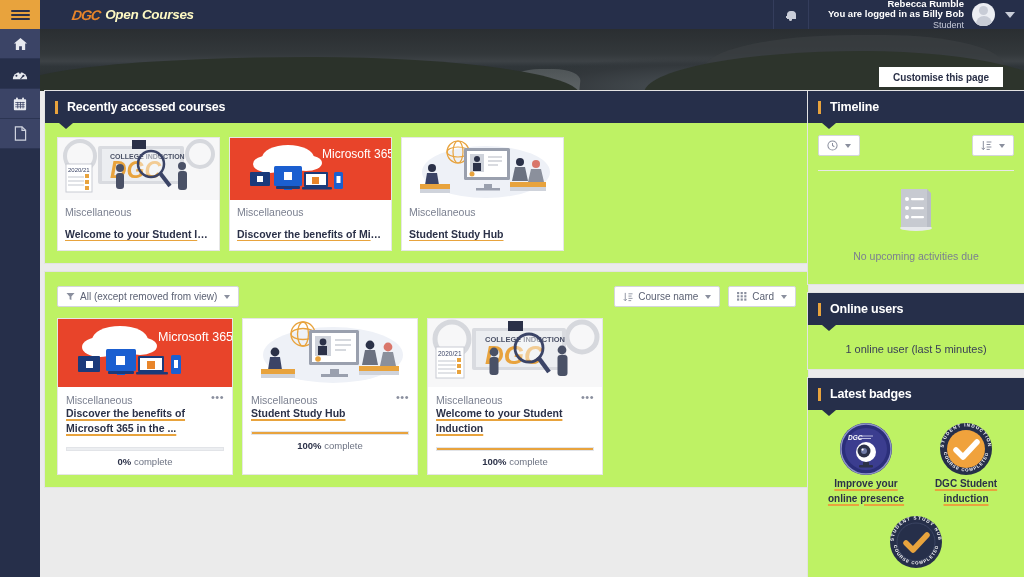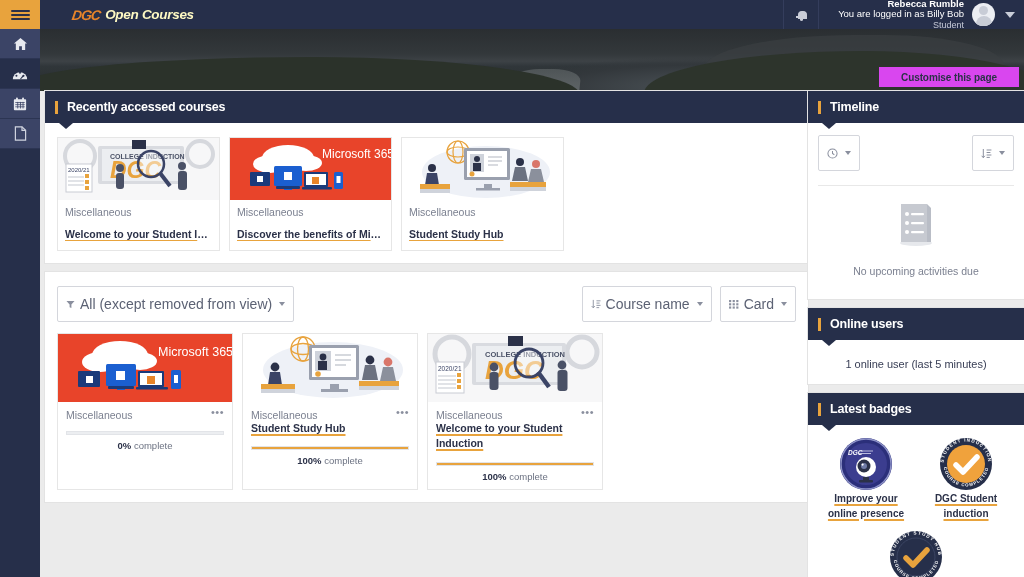--- a/index.html
+++ b/index.html
@@ -37,21 +37,21 @@
     border:1.6px solid #c9cdd8; border-bottom:none;
     border-radius:4px 4px 0 0; background:#c9cdd8;
   }
   .bell::after{
     content:""; position:absolute; left:-0.5px; bottom:1.5px; width:10px; height:1.6px; background:#c9cdd8;
   }
   .bell-clapper{ position:absolute; bottom:-1.5px; left:3px; width:3px;height:2.5px;background:#c9cdd8;border-radius:0 0 2px 2px;}
   .userbox { display:flex; align-items:center; padding:0 6px 0 10px; gap:8px; cursor:pointer; }
   .usertext { text-align:right; line-height:1.12;margin-left:9px; }
   .u-name { font-size:9.5px; font-weight:bold; color:#fff; white-space:nowrap;}
-  .u-as   { font-size:9.5px; font-weight:normal; color:#fff; white-space:nowrap;}
+  .u-as   { font-size:9.5px; font-weight:bold; color:#fff; white-space:nowrap;}
   .u-role { font-size:9px; color:#c5c9d6; }
   .avatar {
     width:23px;height:23px;border-radius:50%;background:#eceef3;position:relative;overflow:hidden;flex:0 0 23px;
   }
   .avatar::before{content:"";position:absolute;width:9px;height:9px;border-radius:50%;background:#c8ccd6;left:7px;top:3px;}
   .avatar::after{content:"";position:absolute;width:16px;height:10px;border-radius:8px 8px 0 0;background:#c8ccd6;left:3.5px;top:13px;}
   .caret-nav { margin:0 9px 0 4px; cursor:pointer; }
   .caret-nav i { display:block;border-left:5px solid transparent;border-right:5px solid transparent;border-top:6px solid #c9cdd8;}
 
   
@@ -85,32 +85,32 @@
   .banner .hill-far {
     position:absolute; right:20px; top:6px; width:300px; height:34px;
     background:#3a3f42; border-radius:50% 40% 0 0 / 100% 90% 0 0; opacity:.7;
   }
   .banner .water {
     position:absolute; left:470px; top:40px; width:70px; height:30px;
     background:linear-gradient(180deg,#545a5c,#6b7173); transform:skewX(-6deg);
     border-radius:40% 40% 10% 10%; opacity:.85;
   }
   .customise-btn {
-    position:absolute; top:67px; left:879px; width:140px; height:20px;
-    background:#d946ef; color:#2b3148; border:none; font-size:10px; font-weight:bold;
+    position:absolute; top:67px; left:879px; width:124px; height:20px;
+    background:#ffffff; color:#2b3148; border:none; font-size:10px; font-weight:bold;
     font-family:inherit; cursor:pointer; letter-spacing:-.1px;
   }
 
   
   .content-wrap { position:absolute; top:91px; left:40px; width:984px; height:486px; }
   .col-main { position:absolute; left:5px; top:0; width:763px; }
   .col-side { position:absolute; left:768px; top:0; width:216px; }
 
   
-  .block { background:#ffffff; margin-bottom:9px; box-shadow:0 0 0 1px #e3e3e3; }
+  .block { background:#bef264; margin-bottom:9px; box-shadow:0 0 0 1px #e3e3e3; }
   .block-head {
     background:#262f4a; height:32px; display:flex; align-items:center;
     padding-left:10px; position:relative;
   }
   .block-head .bar { width:3px; height:13px; background:#e8a33d; margin-right:9px; }
   .block-head h2 { font-size:12.5px; font-weight:bold; color:#fff; letter-spacing:-.2px; }
   .block-head::after {
     content:""; position:absolute; left:14px; bottom:-6px;
     border-left:7px solid transparent; border-right:7px solid transparent;
     border-top:6px solid #262f4a;
@@ -126,22 +126,22 @@
   .ra-title {
     font-size:10.5px; font-weight:bold; color:#2b3148; line-height:1.35;
     text-decoration:underline; text-decoration-color:#e8a33d;
     text-decoration-thickness:1.5px; text-underline-offset:2px;
     display:block; white-space:nowrap; overflow:hidden; text-overflow:ellipsis; cursor:pointer;
   }
 
   
   .co-toolbar { display:flex; align-items:center; margin-bottom:11px; }
   .btn-outline {
-    background:#fff; border:1px solid #d4d6dc; height:36px; padding:0 8px;
-    display:inline-flex; align-items:center; gap:5px; font-size:14px;
+    background:#fff; border:1px solid #d4d6dc; height:21px; padding:0 8px;
+    display:inline-flex; align-items:center; gap:5px; font-size:10px;
     color:#5c6274; font-family:inherit; cursor:pointer; border-radius:2px;
   }
   .btn-outline .caret { border-left:3.5px solid transparent;border-right:3.5px solid transparent;border-top:4px solid #8a8f9e; margin-left:2px;}
   .co-toolbar .right { margin-left:auto; display:flex; gap:8px; }
   .co-grid { display:flex; gap:9px; }
   .co-card { width:176px; border:1px solid #e6e6e6; background:#fff; }
   .co-img { height:68px; position:relative; overflow:hidden; background:#f4f5f7; }
   .co-meta { padding:7px 8px 0; }
   .co-catrow { display:flex; align-items:flex-start; }
   .co-cat { font-size:10.5px; color:#7b8090; }
@@ -461,20 +461,21 @@
                     <rect x="116" y="41" width="4" height="8"></rect>
                   </g>
                   <text x="100" y="22" font-family="Liberation Sans, sans-serif" font-size="12.5" fill="#ffffff">Microsoft 365</text>
                 </svg>
               </div>
               <div class="co-meta">
                 <div class="co-catrow">
                   <span class="co-cat">Miscellaneous</span>
                   <span class="co-dots">•••</span>
                 </div>
+                <a class="co-title">Discover the benefits of Microsoft 365 in the ...</a>
               </div>
               <div class="co-foot">
                 <div class="progress">
                     <i style="width:0%"></i>
                   </div>
                 <div class="co-pct">
                   <b>0%</b>
                   <span>complete</span>
                 </div>
               </div>

